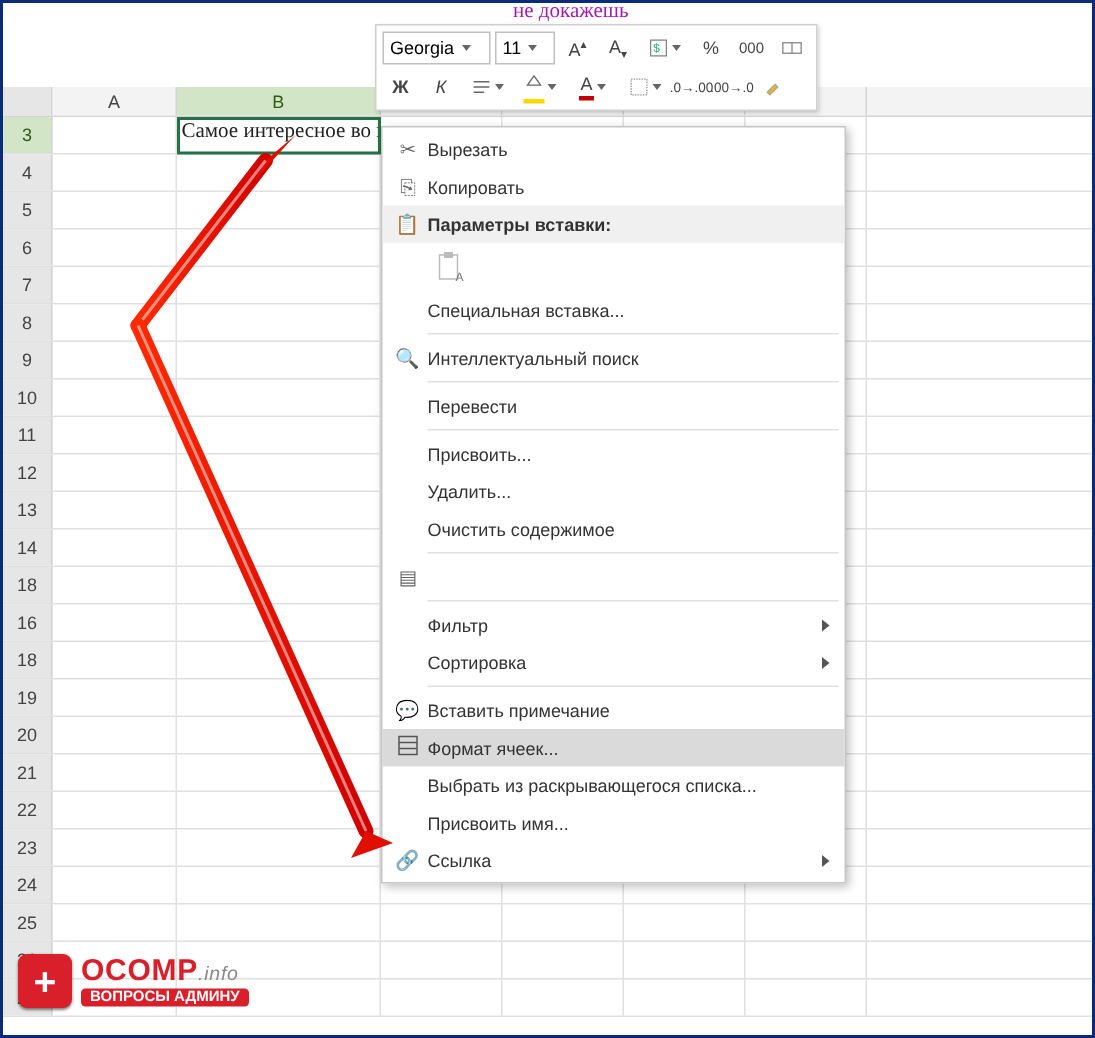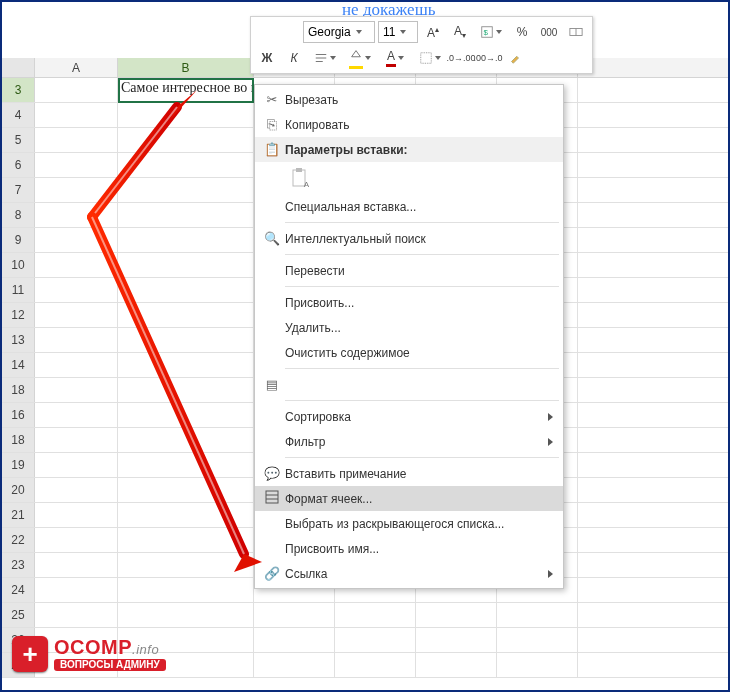--- a/index.html
+++ b/index.html
@@ -13,22 +13,22 @@
     overflow: hidden;
     position: relative;
     border: 2px solid #0a2b7a;
   }
   
   .top-partial {
     position: absolute;
     top: -2px;
     left: 340px;
     font-family: Georgia, serif;
-    font-size: 17px;
-    color: #3b82f6;
+    font-size: 14px;
+    color: #a21caf;
   }
   
   .mini-toolbar {
     position: absolute;
     top: 14px;
     left: 248px;
     background: #fff;
     border: 1px solid #d0d0d0;
     box-shadow: 1px 1px 3px rgba(0,0,0,0.2);
     padding: 2px;
@@ -43,21 +43,21 @@
   .tb-select {
     border: 1px solid #c0c0c0;
     background: #fff;
     font-size: 12px;
     height: 22px;
     display: inline-flex;
     align-items: center;
     padding: 0 4px;
     gap: 3px;
   }
-  .tb-select.font { width: 72px; margin-left: 48px; }
+  .tb-select.font { width: 72px; }
   .tb-select.size { width: 40px; }
   .tb-btn {
     border: 1px solid transparent;
     background: transparent;
     width: 24px;
     height: 22px;
     display: inline-flex;
     align-items: center;
     justify-content: center;
     font-size: 12px;
@@ -600,26 +600,26 @@
     <span class="cm-icon"></span>
     <span class="cm-label">Очистить содержимое</span>
   </div>
   <div class="cm-sep"></div>
   <div class="cm-item disabled">
     <span class="cm-icon">▤</span>
   </div>
   <div class="cm-sep"></div>
   <div class="cm-item">
     <span class="cm-icon"></span>
+    <span class="cm-label">Фильтр</span>
+    <span class="cm-arrow"></span>
+  </div>
+  <div class="cm-item">
+    <span class="cm-icon"></span>
     <span class="cm-label">Сортировка</span>
-    <span class="cm-arrow"></span>
-  </div>
-  <div class="cm-item">
-    <span class="cm-icon"></span>
-    <span class="cm-label">Фильтр</span>
     <span class="cm-arrow"></span>
   </div>
   <div class="cm-sep"></div>
   <div class="cm-item">
     <span class="cm-icon">💬</span>
     <span class="cm-label">Вставить примечание</span>
   </div>
   <div class="cm-item highlight">
     <span class="cm-icon">
       <svg width="14" height="14" viewBox="0 0 14 14">

